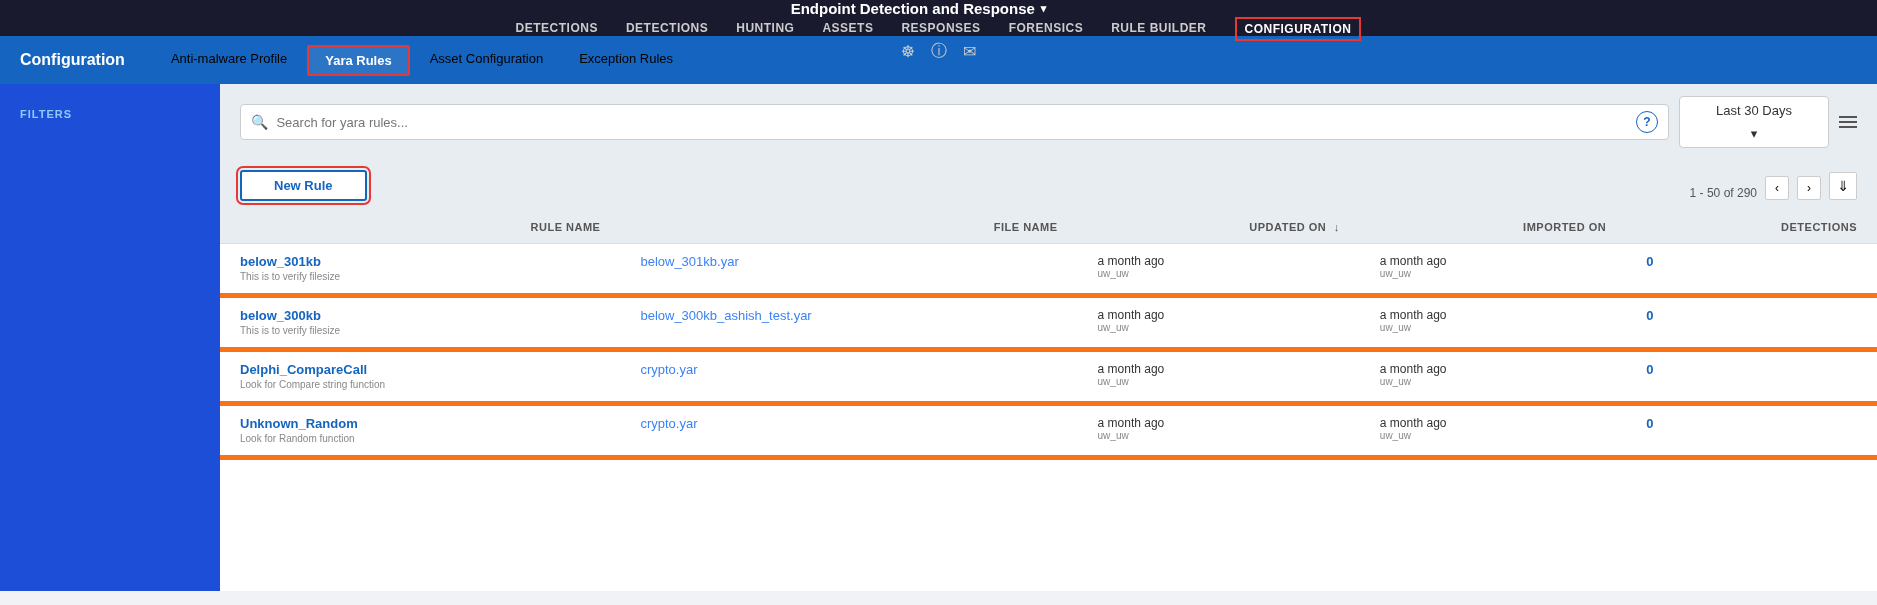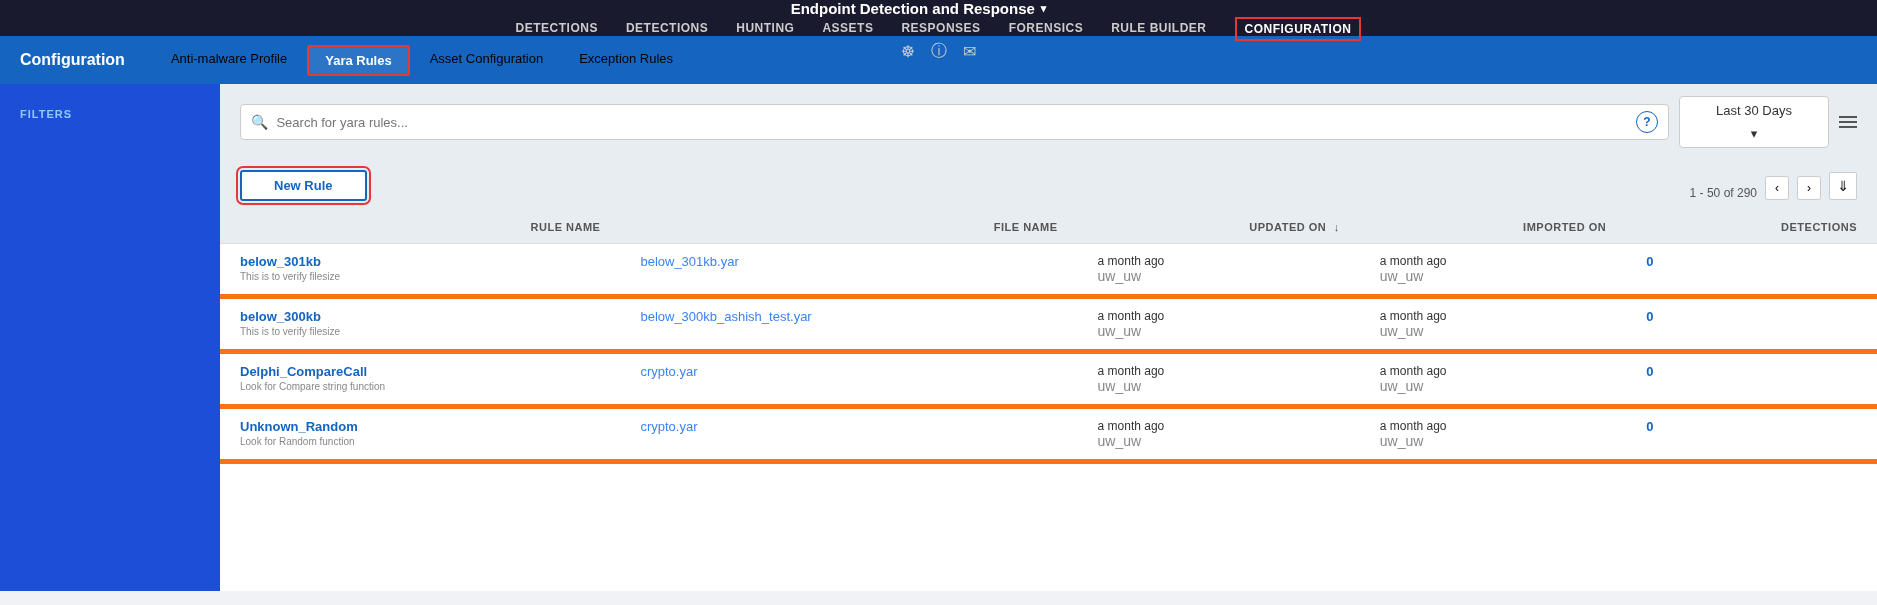--- a/index.html
+++ b/index.html
@@ -288,21 +288,21 @@
     }
     .file-name {
       font-size: 13px;
       color: #3b82f6;
     }
     .time-cell {
       font-size: 12px;
       color: #333;
     }
     .user-cell {
-      font-size: 14px;
+      font-size: 10px;
       color: #888;
     }
     .detection-count {
       color: #1565c0;
       font-weight: bold;
       font-size: 13px;
     }
   </style>
 </head>
 <body>

